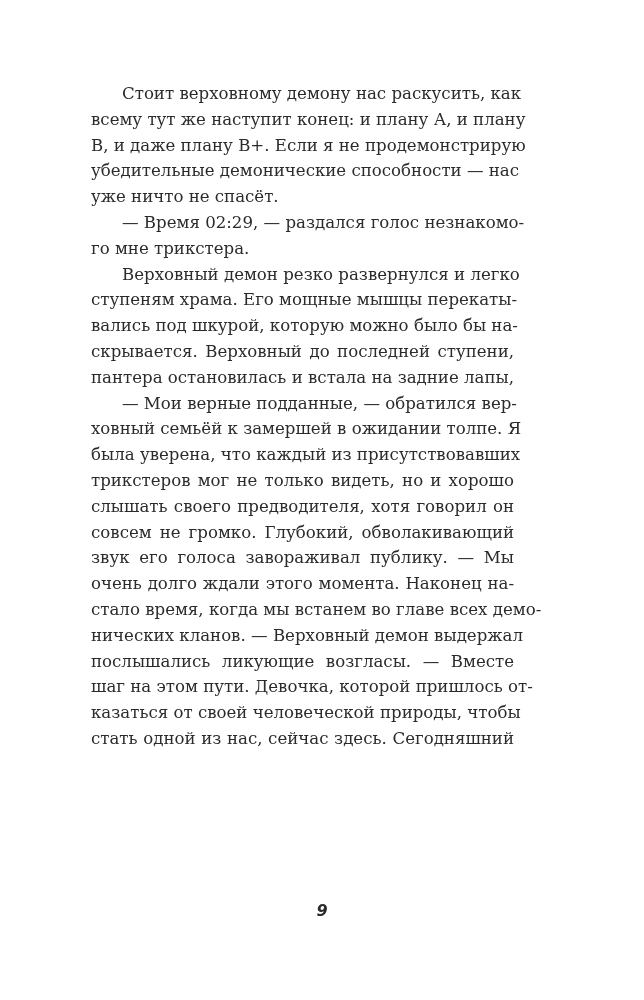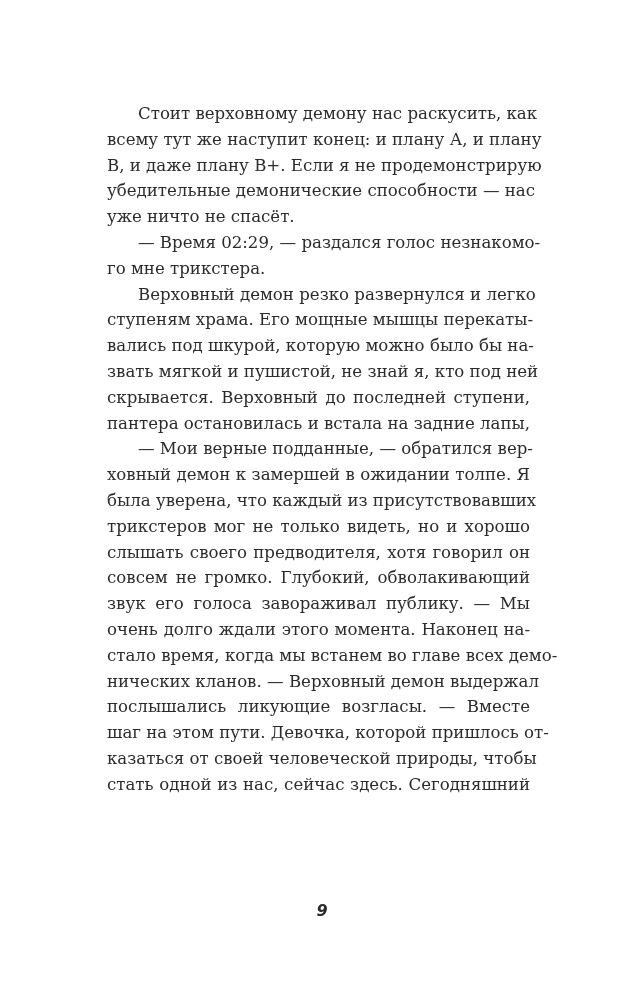--- a/index.html
+++ b/index.html
@@ -1,21 +1,20 @@
 <!DOCTYPE html>
 <html><head>
 <meta charset="utf-8">
 <style>
   html, body { margin:0; padding:0; background:#ffffff; }
   body { width:644px; height:1000px; position:relative; overflow:hidden; }
   .page-text {
-    position:absolute; left:91px; top:101px; width:423px;
+    position:absolute; left:91px; top:81px; width:423px;
     font-family:"DejaVu Serif", serif; font-size:16.6px; line-height:25.8px;
     color:#2b2b2b;
-    margin-left:16px;
   }
   .line { display:block; white-space:nowrap; text-align:justify; text-align-last:justify; height:25.8px; }
   .line.indent { padding-left:31px; }
   .line.last { text-align-last:left; }
   .page-number {
     position:absolute; left:0; width:644px; top:901px; text-align:center;
     font-family:"DejaVu Sans", sans-serif; font-weight:bold; font-style:italic;
     font-size:16px; color:#2b2b2b;
   }
 </style>
@@ -26,25 +25,24 @@
     <span class="line indent">Стоит верховному демону нас раскусить, как</span>
     <span class="line">всему тут же наступит конец: и плану А, и плану</span>
     <span class="line">В, и даже плану В+. Если я не продемонстрирую</span>
     <span class="line">убедительные демонические способности — нас</span>
     <span class="line last">уже ничто не спасёт.</span>
     <span class="line indent">— Время 02:29, — раздался голос незнакомо-</span>
     <span class="line last">го мне трикстера.</span>
     <span class="line indent">Верховный демон резко развернулся и легко</span>
     <span class="line">ступеням храма. Его мощные мышцы перекаты-</span>
     <span class="line">вались под шкурой, которую можно было бы на-</span>
-    <span class="line">звать мягкой и пушистой, не знай я, кто под ней</span>
     <span class="line">скрывается. Верховный до последней ступени,</span>
     <span class="line">пантера остановилась и встала на задние лапы,</span>
     <span class="line indent">— Мои верные подданные, — обратился вер-</span>
-    <span class="line">ховный демон к замершей в ожидании толпе. Я</span>
+    <span class="line">ховный семьёй к замершей в ожидании толпе. Я</span>
     <span class="line">была уверена, что каждый из присутствовавших</span>
     <span class="line">трикстеров мог не только видеть, но и хорошо</span>
     <span class="line">слышать своего предводителя, хотя говорил он</span>
     <span class="line">совсем не громко. Глубокий, обволакивающий</span>
     <span class="line">звук его голоса завораживал публику. — Мы</span>
     <span class="line">очень долго ждали этого момента. Наконец на-</span>
     <span class="line">стало время, когда мы встанем во главе всех демо-</span>
     <span class="line">нических кланов. — Верховный демон выдержал</span>
     <span class="line">послышались ликующие возгласы. — Вместе</span>
     <span class="line">шаг на этом пути. Девочка, которой пришлось от-</span>

